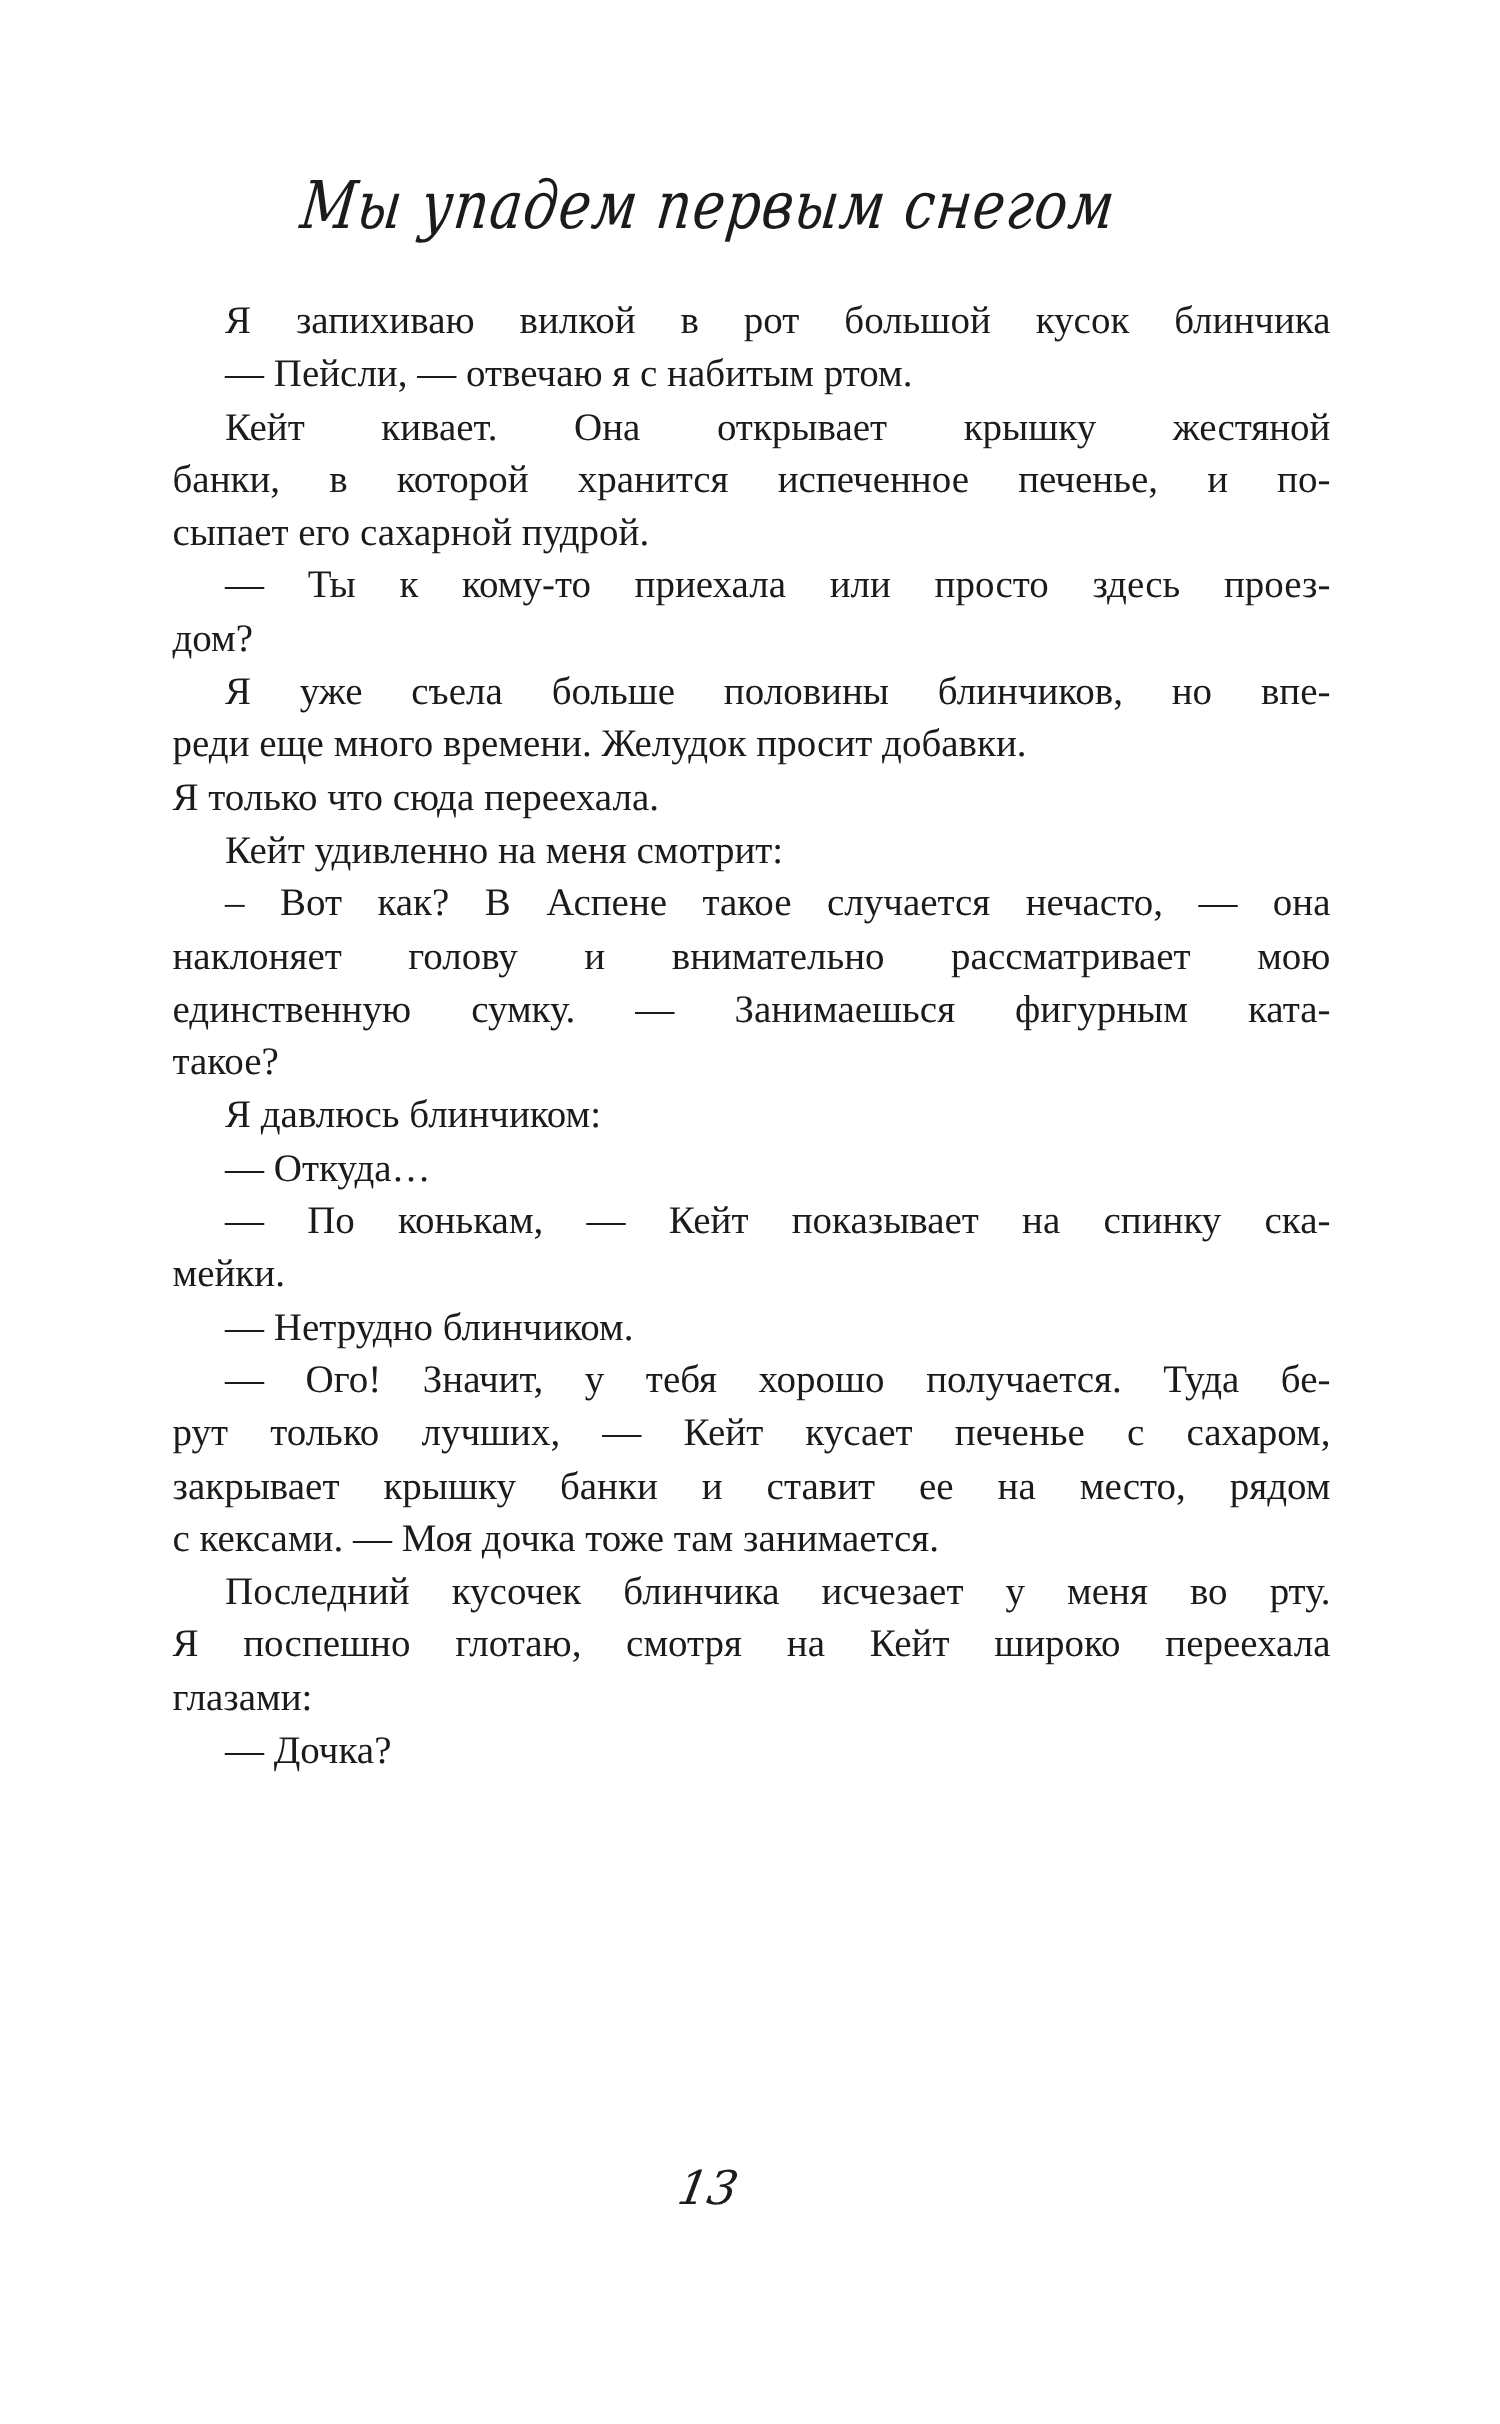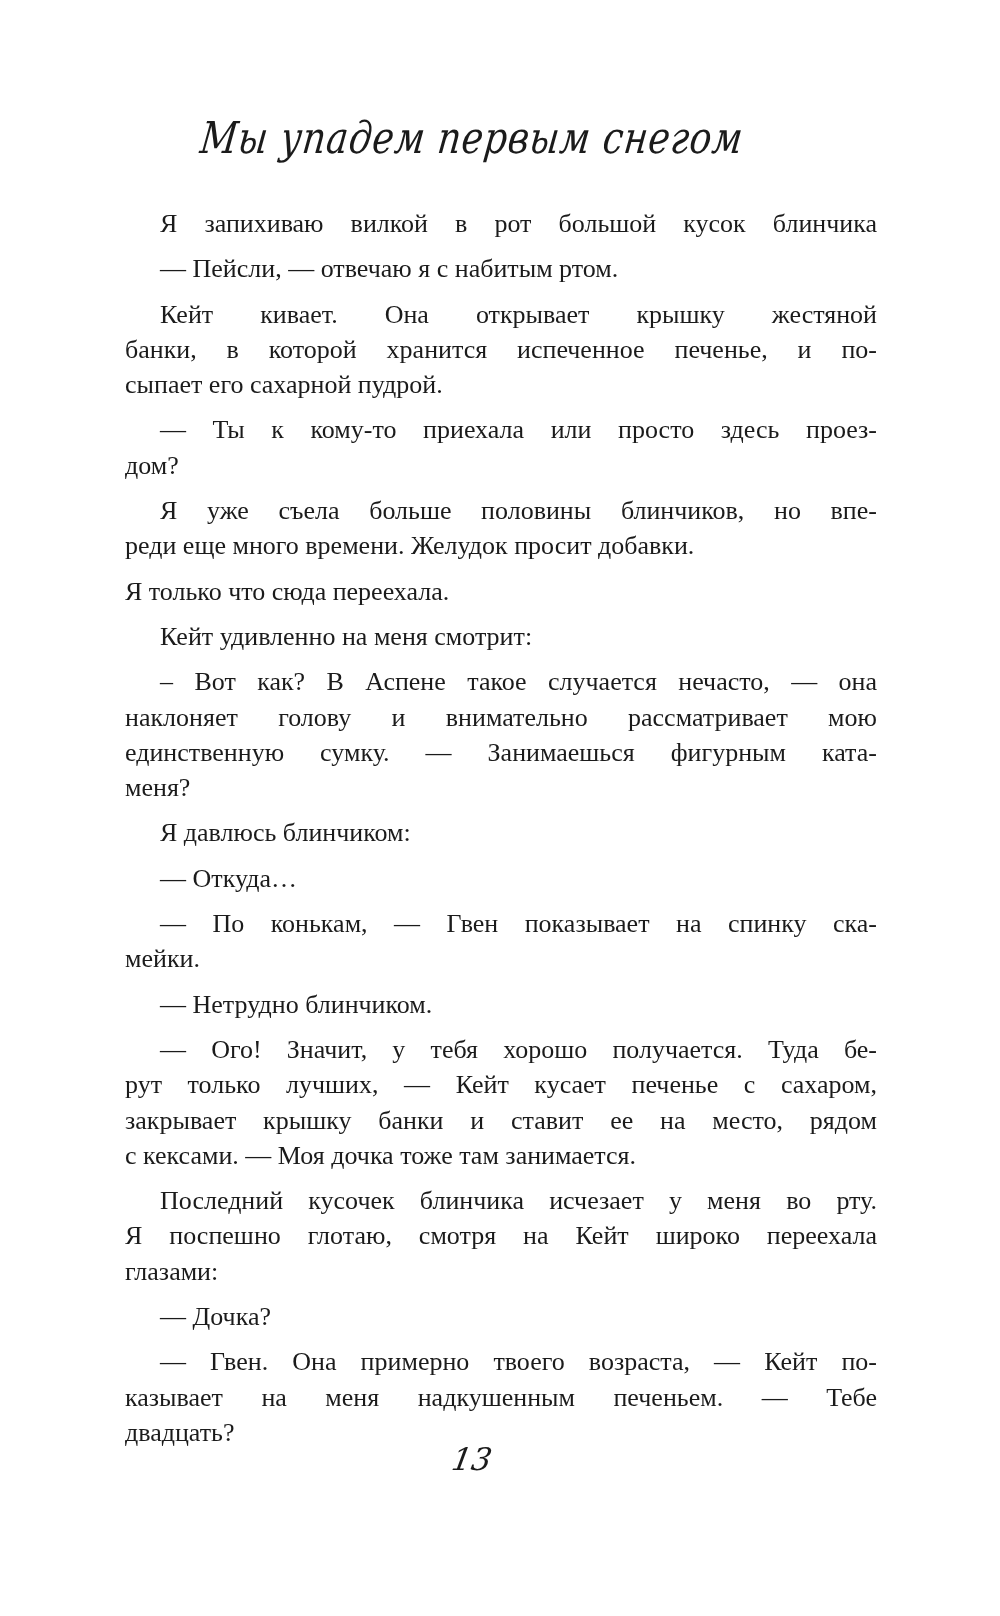--- a/index.html
+++ b/index.html
@@ -31,21 +31,21 @@
     white-space: nowrap;
   }
   .text-block {
     position: absolute;
     top: 196px;
     left: 115px;
     width: 772px;
     font-size: 26px;
     line-height: 35.3px;
   }
-  .para { margin: 10px; }
+  .para { margin: 0; }
   .tline {
     text-align: justify;
     text-align-last: justify;
     white-space: normal;
   }
   .tline.p-first { text-indent: 35px; }
   .tline.p-last { text-align-last: left; }
   .page-number {
     position: absolute;
     top: 1441px;
@@ -87,50 +87,45 @@
       <div class="para">
         <div class="tline p-last">Я только что сюда переехала.</div>
       </div>
       <div class="para">
         <div class="tline p-first p-last">Кейт удивленно на меня смотрит:</div>
       </div>
       <div class="para">
         <div class="tline p-first">– Вот как? В Аспене такое случается нечасто, — она</div>
         <div class="tline">наклоняет голову и внимательно рассматривает мою</div>
         <div class="tline">единственную сумку. — Занимаешься фигурным ката-</div>
-        <div class="tline p-last">меня?</div>
+        <div class="tline p-last">такое?</div>
       </div>
       <div class="para">
         <div class="tline p-first p-last">Я давлюсь блинчиком:</div>
       </div>
       <div class="para">
         <div class="tline p-first p-last">— Откуда…</div>
       </div>
       <div class="para">
-        <div class="tline p-first">— По конькам, — Гвен показывает на спинку ска-</div>
+        <div class="tline p-first">— По конькам, — Кейт показывает на спинку ска-</div>
         <div class="tline p-last">мейки.</div>
       </div>
       <div class="para">
         <div class="tline p-first p-last">— Нетрудно блинчиком.</div>
       </div>
       <div class="para">
         <div class="tline p-first">— Ого! Значит, у тебя хорошо получается. Туда бе-</div>
         <div class="tline">рут только лучших, — Кейт кусает печенье с сахаром,</div>
         <div class="tline">закрывает крышку банки и ставит ее на место, рядом</div>
         <div class="tline p-last">с кексами. — Моя дочка тоже там занимается.</div>
       </div>
       <div class="para">
         <div class="tline p-first">Последний кусочек блинчика исчезает у меня во рту.</div>
         <div class="tline">Я поспешно глотаю, смотря на Кейт широко переехала</div>
         <div class="tline p-last">глазами:</div>
       </div>
       <div class="para">
         <div class="tline p-first p-last">— Дочка?</div>
       </div>
-      <div class="para">
-        <div class="tline p-first">— Гвен. Она примерно твоего возраста, — Кейт по-</div>
-        <div class="tline">казывает на меня надкушенным печеньем. — Тебе</div>
-        <div class="tline p-last">двадцать?</div>
-      </div>
     </div>
 
   <div class="page-number">13</div>
 </div>
 
 </body></html>

